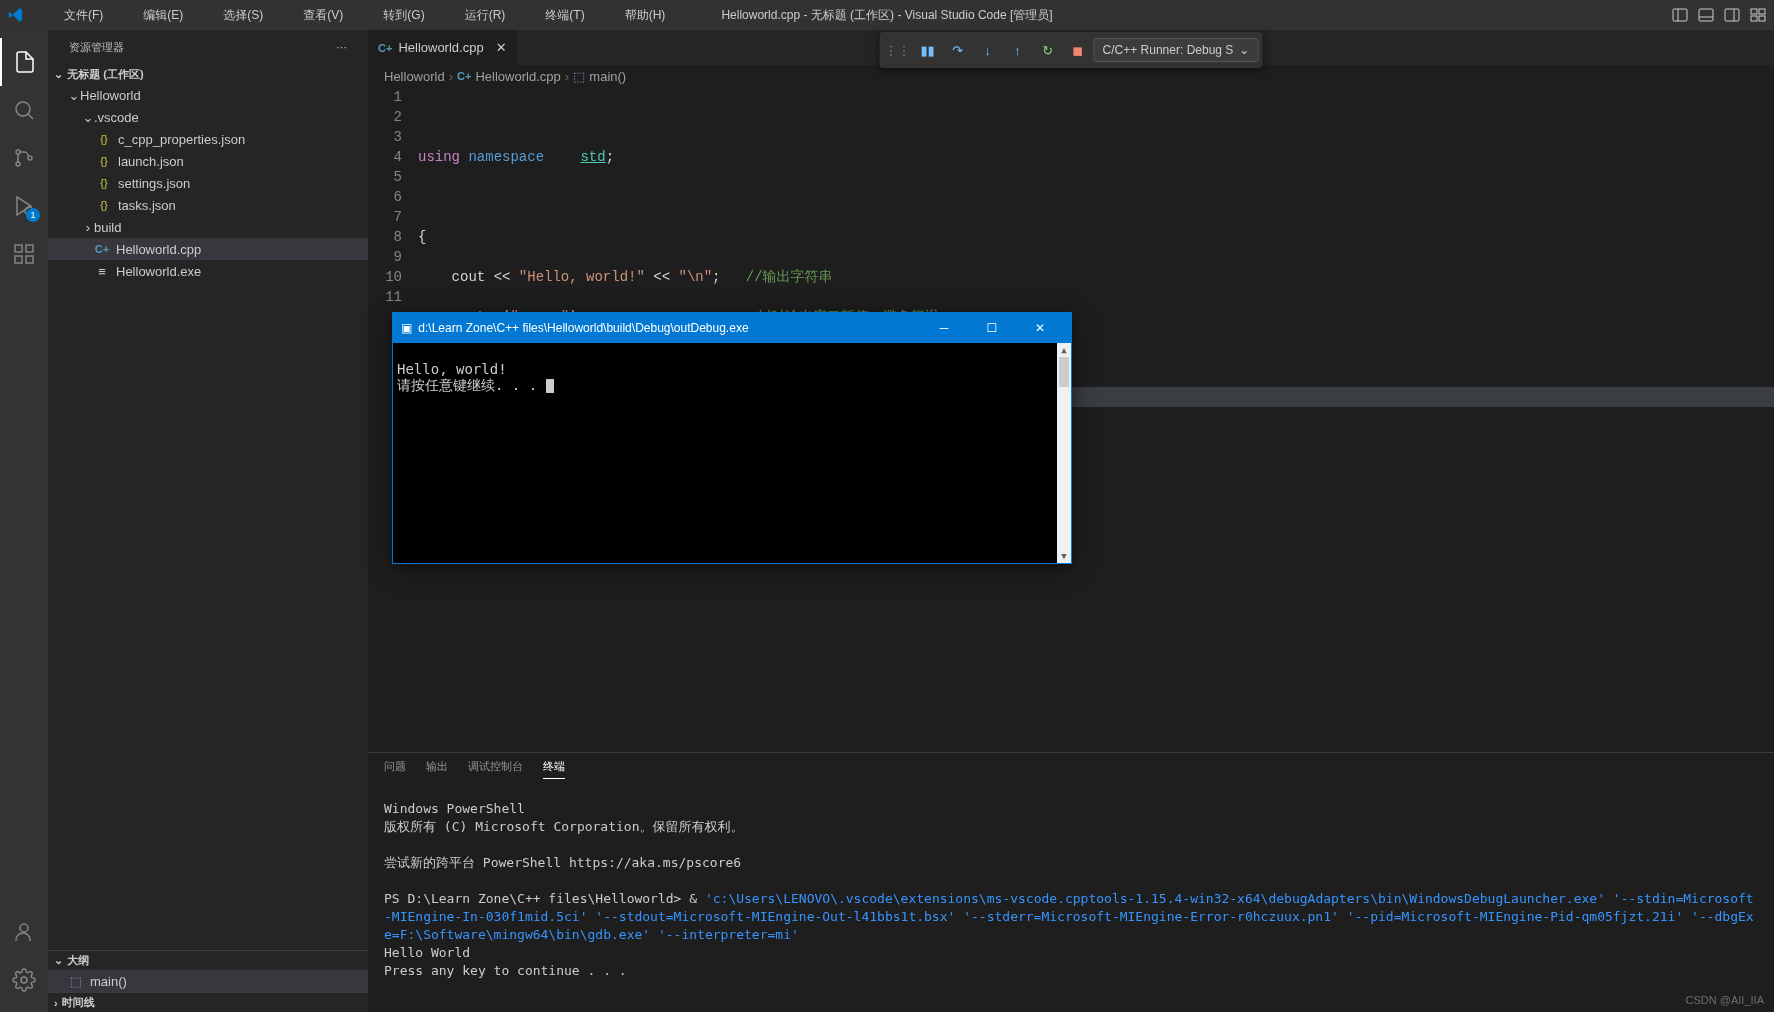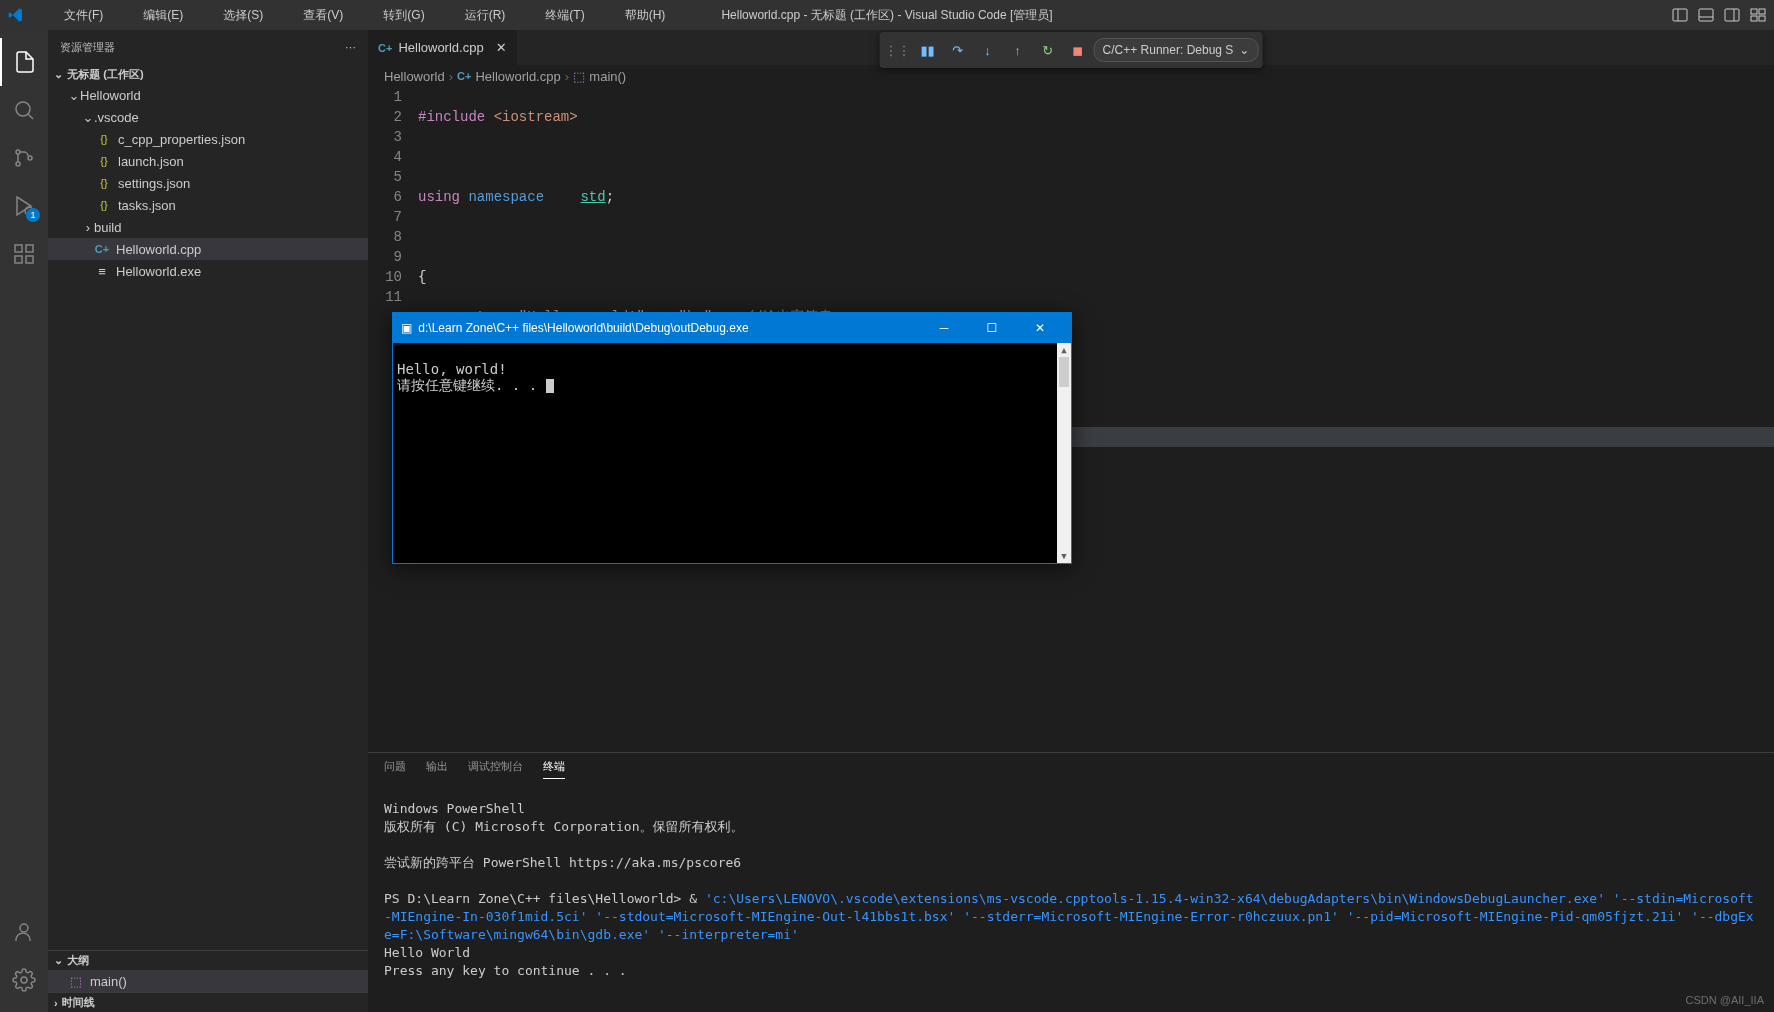--- a/index.html
+++ b/index.html
@@ -75,21 +75,21 @@
 .sidebar {
   width: 320px;
   background: #252526;
   display: flex;
   flex-direction: column;
 }
 .sidebar-header {
   height: 35px;
   display: flex;
   align-items: center;
-  padding: 0 12px;
+  padding: 0 21px;
   font-size: 11px;
   color: #bbbbbb;
   justify-content: space-between;
   font-family: Liberation Serif, serif;
 }
 .sidebar-header .more { cursor: pointer; }
 .explorer-section {
   display: flex; align-items: center;
   padding: 2px 6px;
   font-size: 11px;
@@ -158,21 +158,21 @@
 }
 .debug-btn {
   width: 28px; height: 28px;
   display: flex; align-items: center; justify-content: center;
   cursor: pointer;
   border-radius: 3px;
 }
 .debug-dropdown {
   background: #3c3c3c;
   padding: 4px 8px;
-  border-radius: 10px;
+  border-radius: 3px;
   display: flex;
   align-items: center;
   font-size: 12px;
   cursor: pointer;
   gap: 6px;
   border: 1px solid #555;
 }
 
 .breadcrumb {
   height: 22px;
@@ -525,21 +525,20 @@
           <div>4</div>
           <div>5</div>
           <div>6</div>
           <div>7</div>
           <div>8</div>
           <div>9</div>
           <div>10</div>
           <div>11</div>
       </div>
       <div class="code-content">
-<div class="line"><span class="kw-pink">#include</span> <span class="str">&lt;iostream&gt;</span></div>
 <div class="line"> </div>
 <div class="line"><span class="kw-pink">using</span> <span class="kw-blue">namespace</span> <span class="ns underline">std</span><span class="punct">;</span></div>
 <div class="line"> </div>
 <div class="line"><span class="punct">{</span></div>
 <div class="line">    <span class="punct">cout</span> <span class="punct">&lt;&lt;</span> <span class="str">"Hello, world!"</span> <span class="punct">&lt;&lt;</span> <span class="str">"\n"</span><span class="punct">;</span>   <span class="comment">//输出字符串</span></div>
 <div class="line">    <span class="fn">system</span><span class="punct">(</span><span class="str">"pause"</span><span class="punct">);</span>                    <span class="comment">//时输出窗口暂停，避免闪退</span></div>
 <div class="line">    <span class="kw-pink">return</span> <span class="num">0</span><span class="punct">;</span></div>
 <div class="line highlight"><span class="punct">}</span></div>
 <div class="line"> </div>
       </div>

